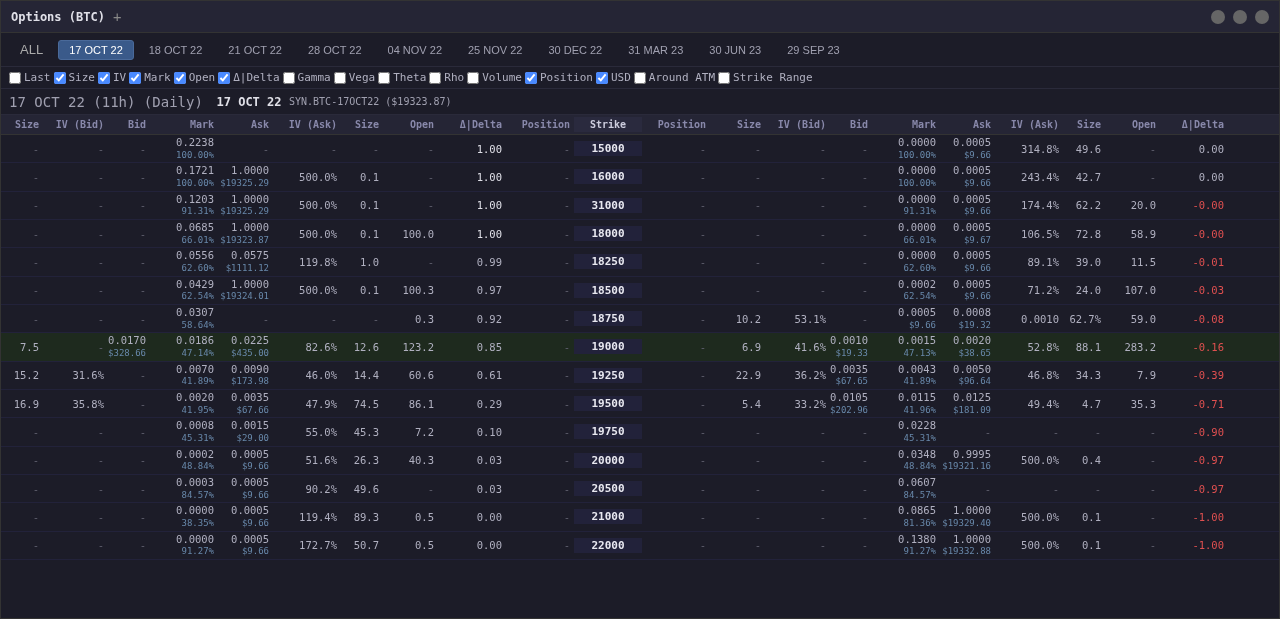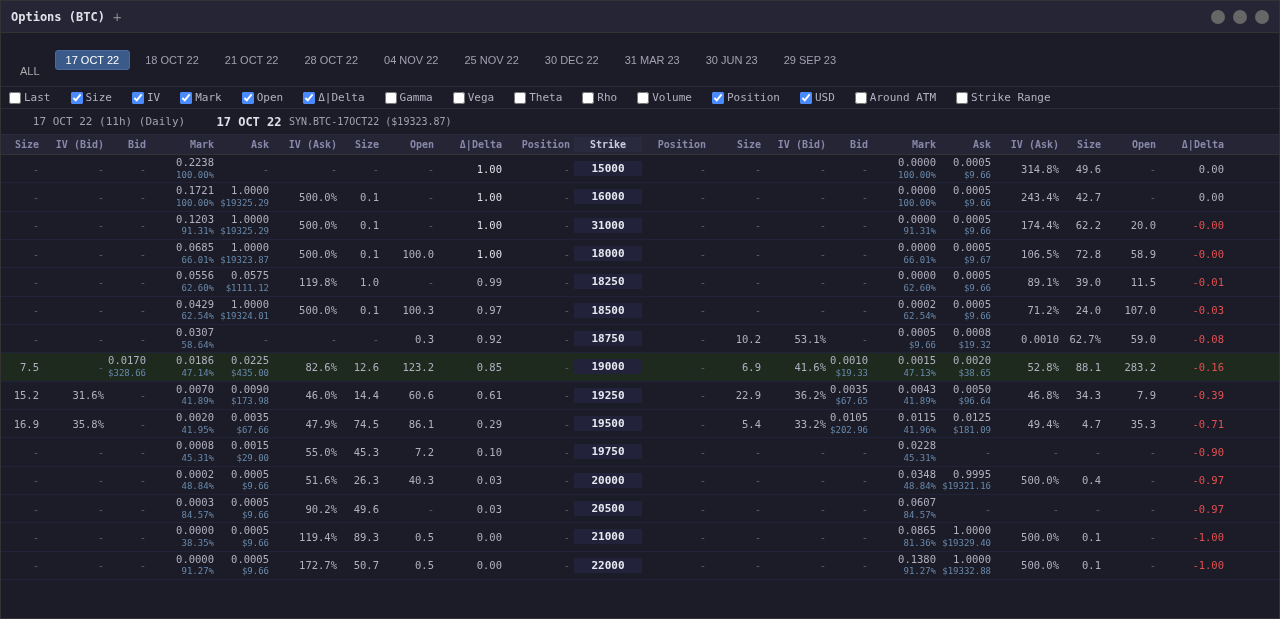--- a/index.html
+++ b/index.html
@@ -75,30 +75,29 @@
       background: transparent;
       border: 1px solid transparent;
     }
     .tab-btn.active {
       background: #3a5a8a;
       color: #fff;
       border-color: #4a6a9a;
     }
     .tab-btn.all-tab {
       color: #aaa;
-      font-size: 11px;
-      margin-top: 23px;
+      font-size: 13px;
     }
 
     .filters-bar {
       background: #1c1c28;
       padding: 4px 8px;
       display: flex;
       align-items: center;
-      gap: 20px;
+      gap: 3px;
       border-bottom: 1px solid #2a2a3a;
       flex-wrap: wrap;
     }
     .filter-item {
       display: flex;
       align-items: center;
       gap: 3px;
       color: #b0b0c0;
       font-size: 11px;
       cursor: pointer;
@@ -114,23 +113,22 @@
       background: #1c1c28;
       display: flex;
       align-items: center;
       padding: 2px 8px;
       border-bottom: 1px solid #2a2a3a;
       min-height: 26px;
     }
     .section-header .left-info {
       flex: 0 0 auto;
       color: #a0a0b0;
-      font-size: 11px;
+      font-size: 14px;
       width: 200px;
-      text-align: center;
     }
     .section-header .calls-label {
       flex: 1;
       text-align: center;
       color: #c0c0d0;
       font-size: 12px;
       font-weight: 600;
     }
     .section-header .date-center {
       flex: 0 0 auto;

